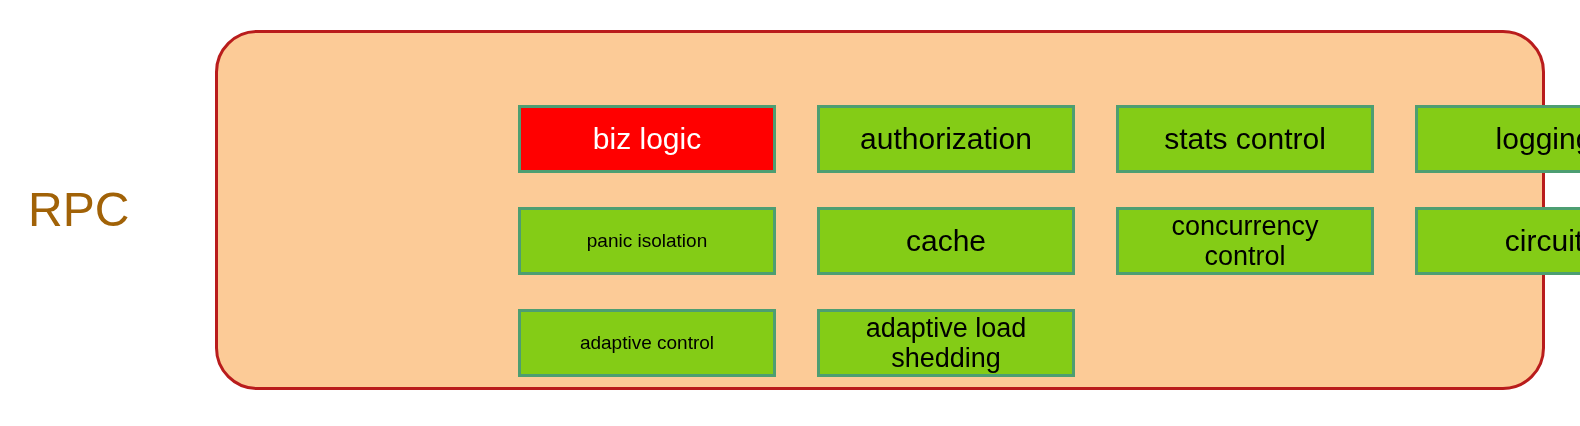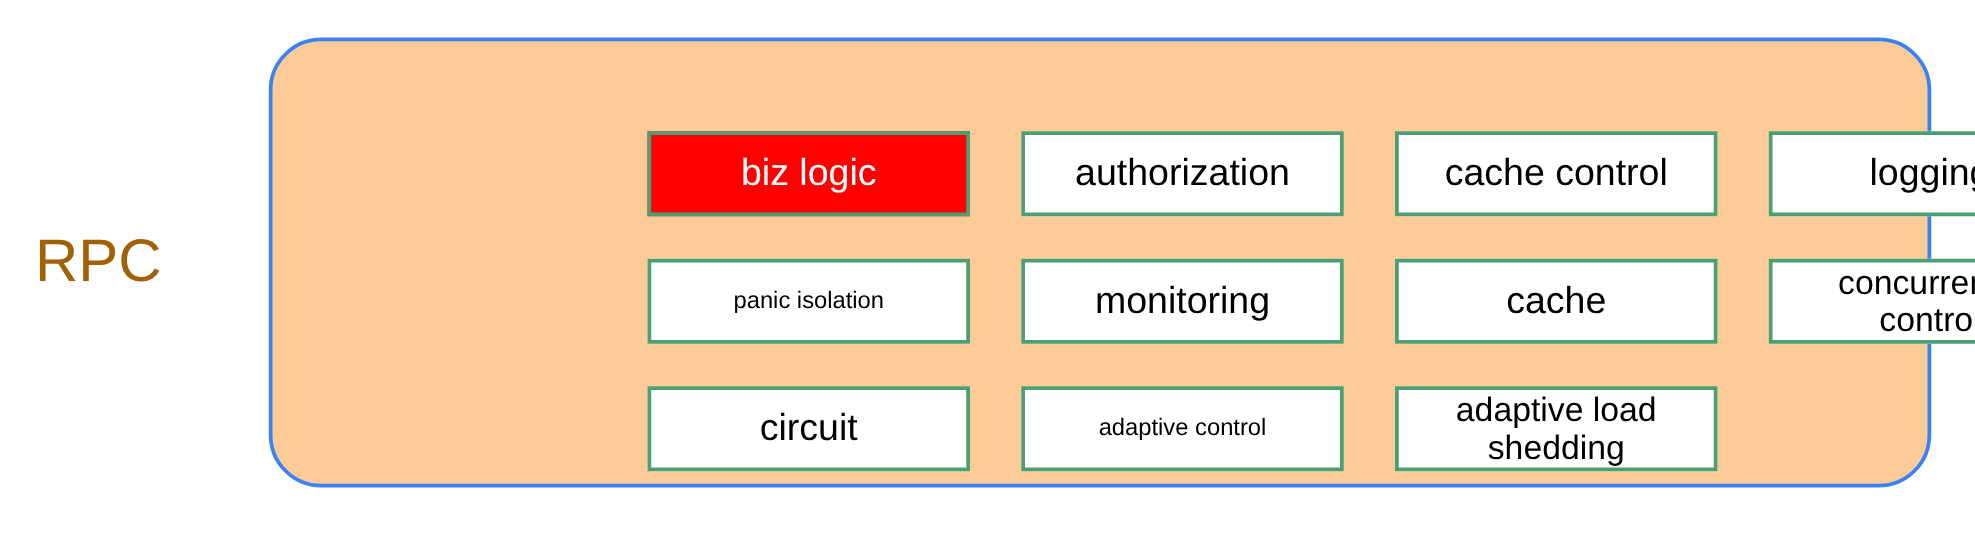--- a/index.html
+++ b/index.html
@@ -37,41 +37,41 @@
 
   
   .panel {
     position: absolute;
     left: 215px;
     top: 30px;
     width: 1330px;
     height: 360px;
     box-sizing: border-box;
     background: #fccb97;
-    border: 3px solid #3b82f6;
+    border: 3px solid #b91c1c;
     border-radius: 42px;
   }
 
   
   .grid {
     position: absolute;
     left: 300px;
     top: 72px;
     width: 1157px;
     height: 273px;
     display: grid;
     grid-template-columns: repeat(4, 258px);
     grid-template-rows: repeat(3, 68px);
     column-gap: 41px;
     row-gap: 34px;
   }
 
   .cell {
     box-sizing: border-box;
-    background: #ffffff;
+    background: #84cc16;
     border: 3px solid #4d9e72;
     display: flex;
     align-items: center;
     justify-content: center;
     text-align: center;
     color: #000000;
     font-size: 30px;
     line-height: 1.06;
     padding: 0 4px;
     white-space: pre-line;
@@ -89,24 +89,23 @@
 <body>
 
 <div id="stage">
 
   <div class="side-label">RPC</div>
 
   <div class="panel">
     <div class="grid">
         <div class="cell highlight">biz logic</div>
         <div class="cell">authorization</div>
-        <div class="cell">cache control</div>
+        <div class="cell">stats control</div>
         <div class="cell">logging</div>
         <div class="cell sm">panic isolation</div>
-        <div class="cell">monitoring</div>
         <div class="cell">cache</div>
         <div class="cell two">concurrency
 control</div>
         <div class="cell">circuit</div>
         <div class="cell sm">adaptive control</div>
         <div class="cell two">adaptive load
 shedding</div>
       </div>
   </div>
 

